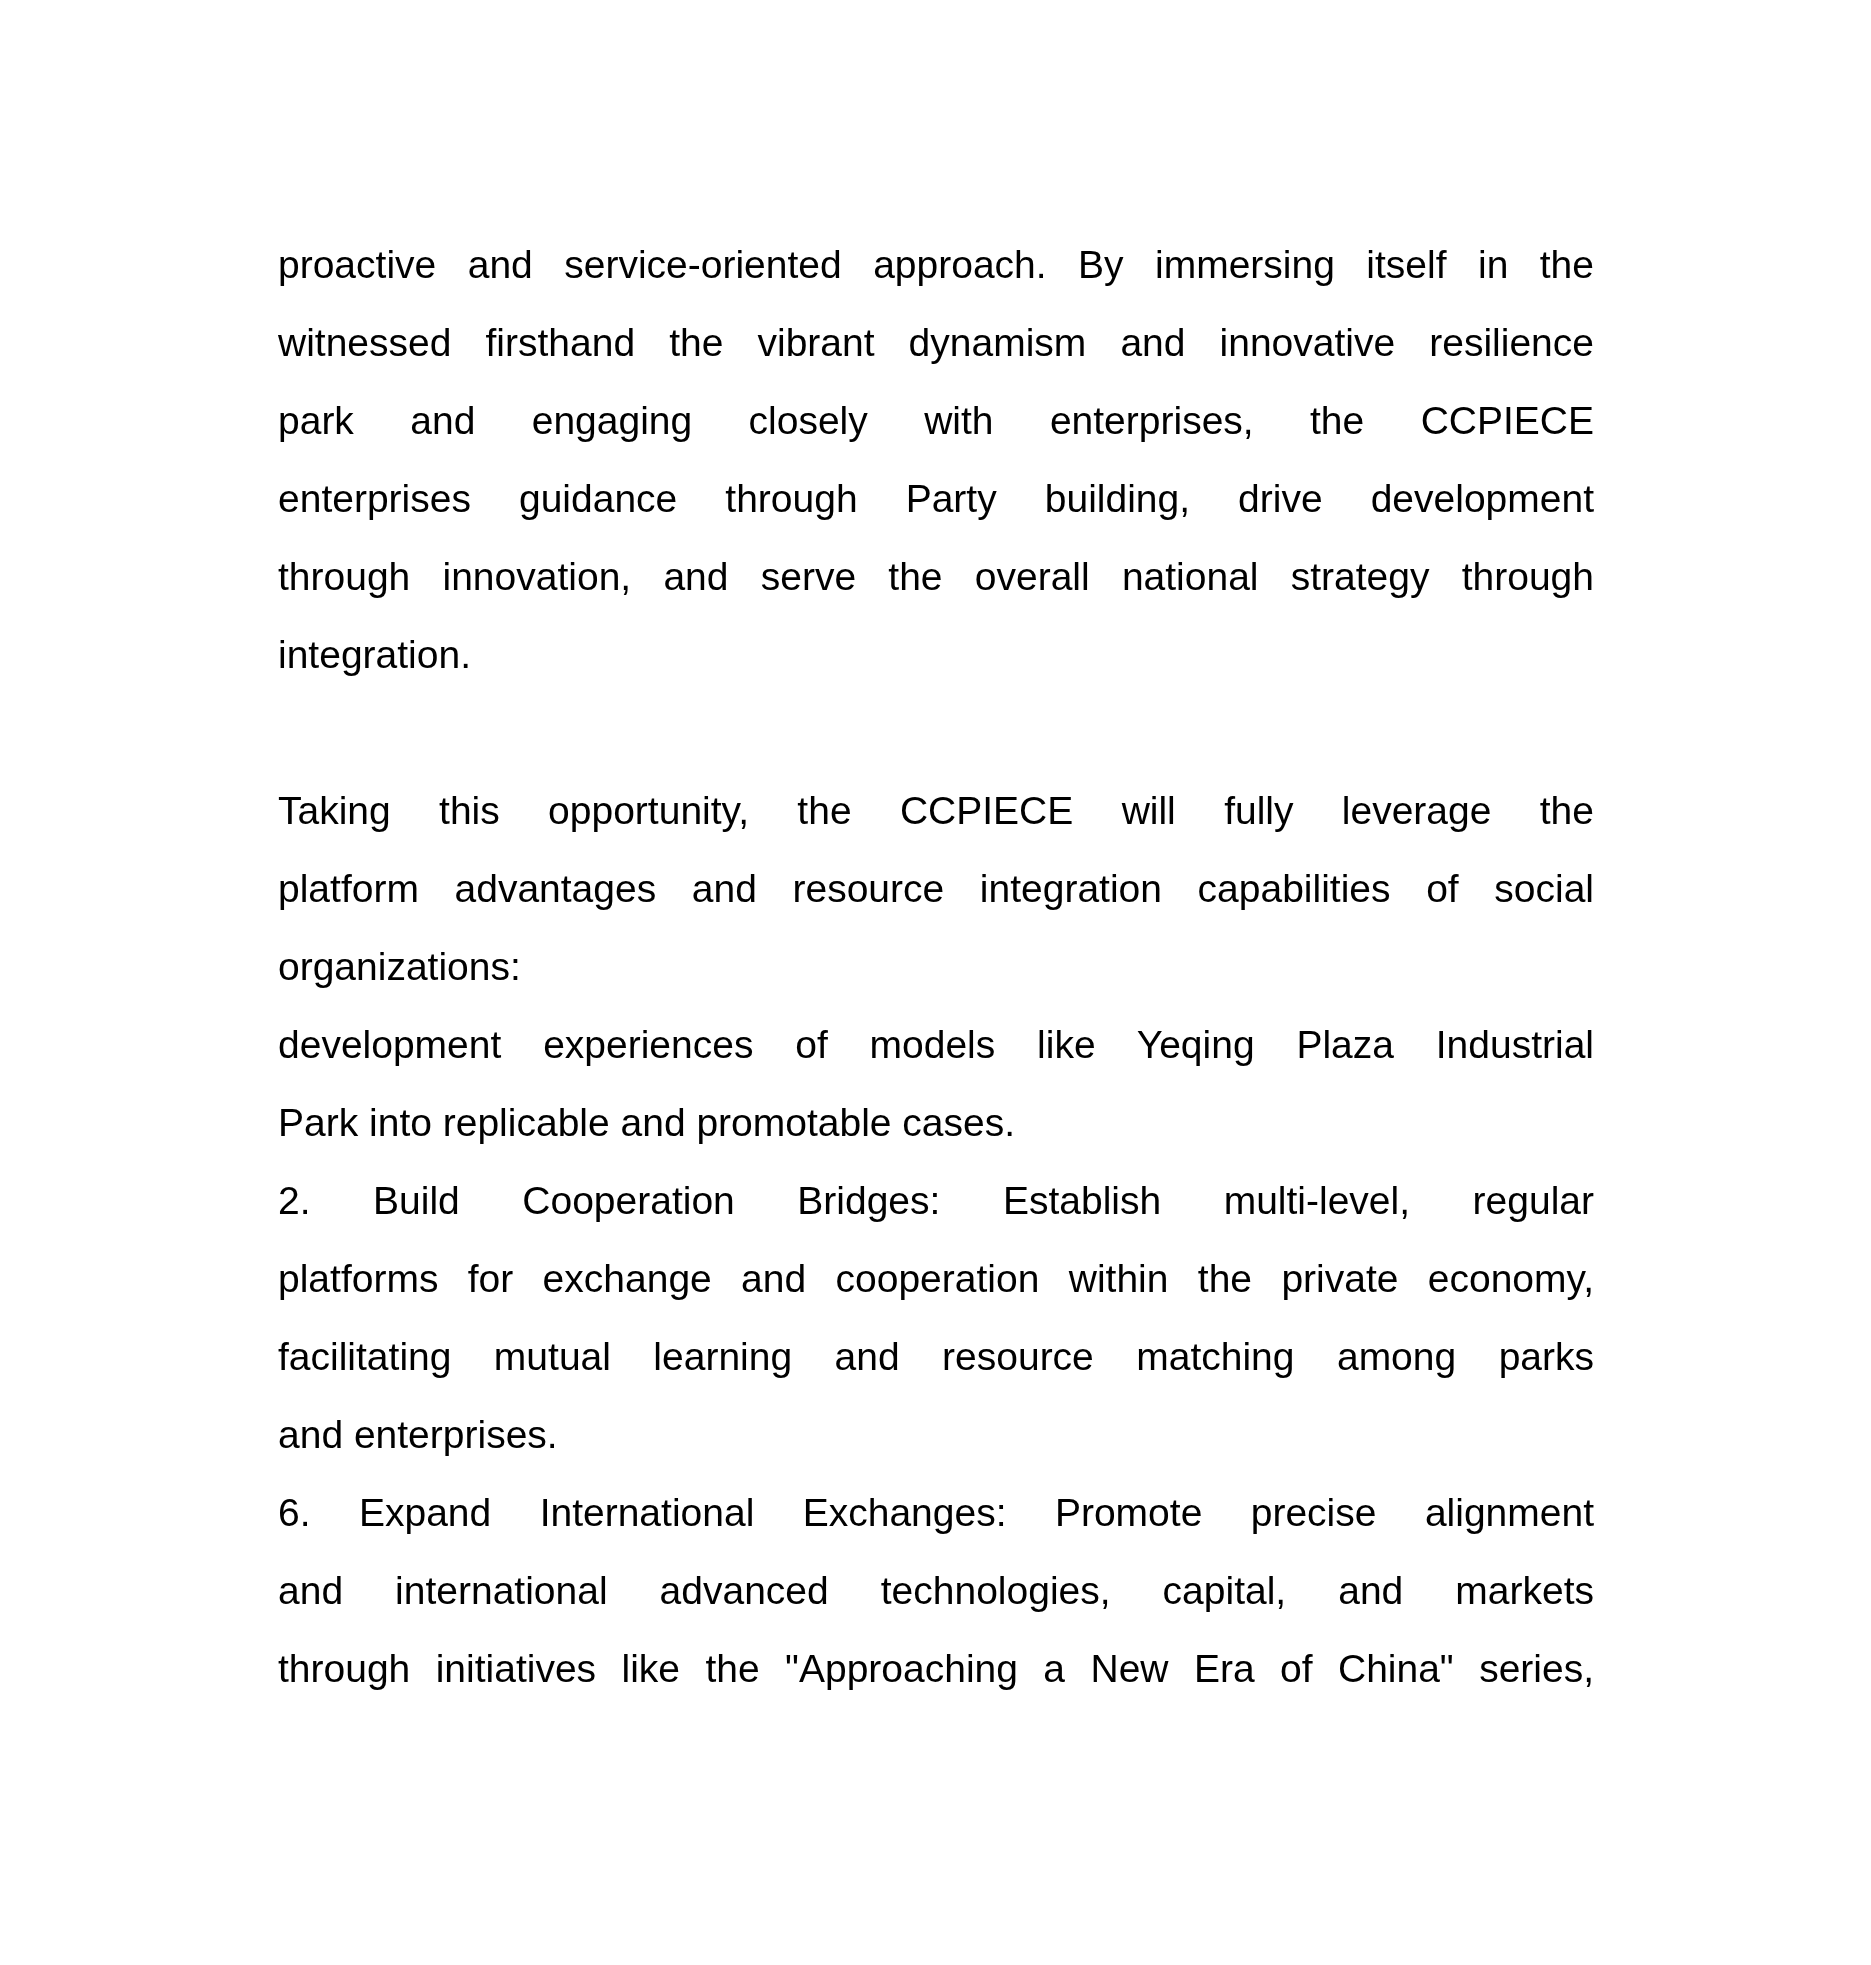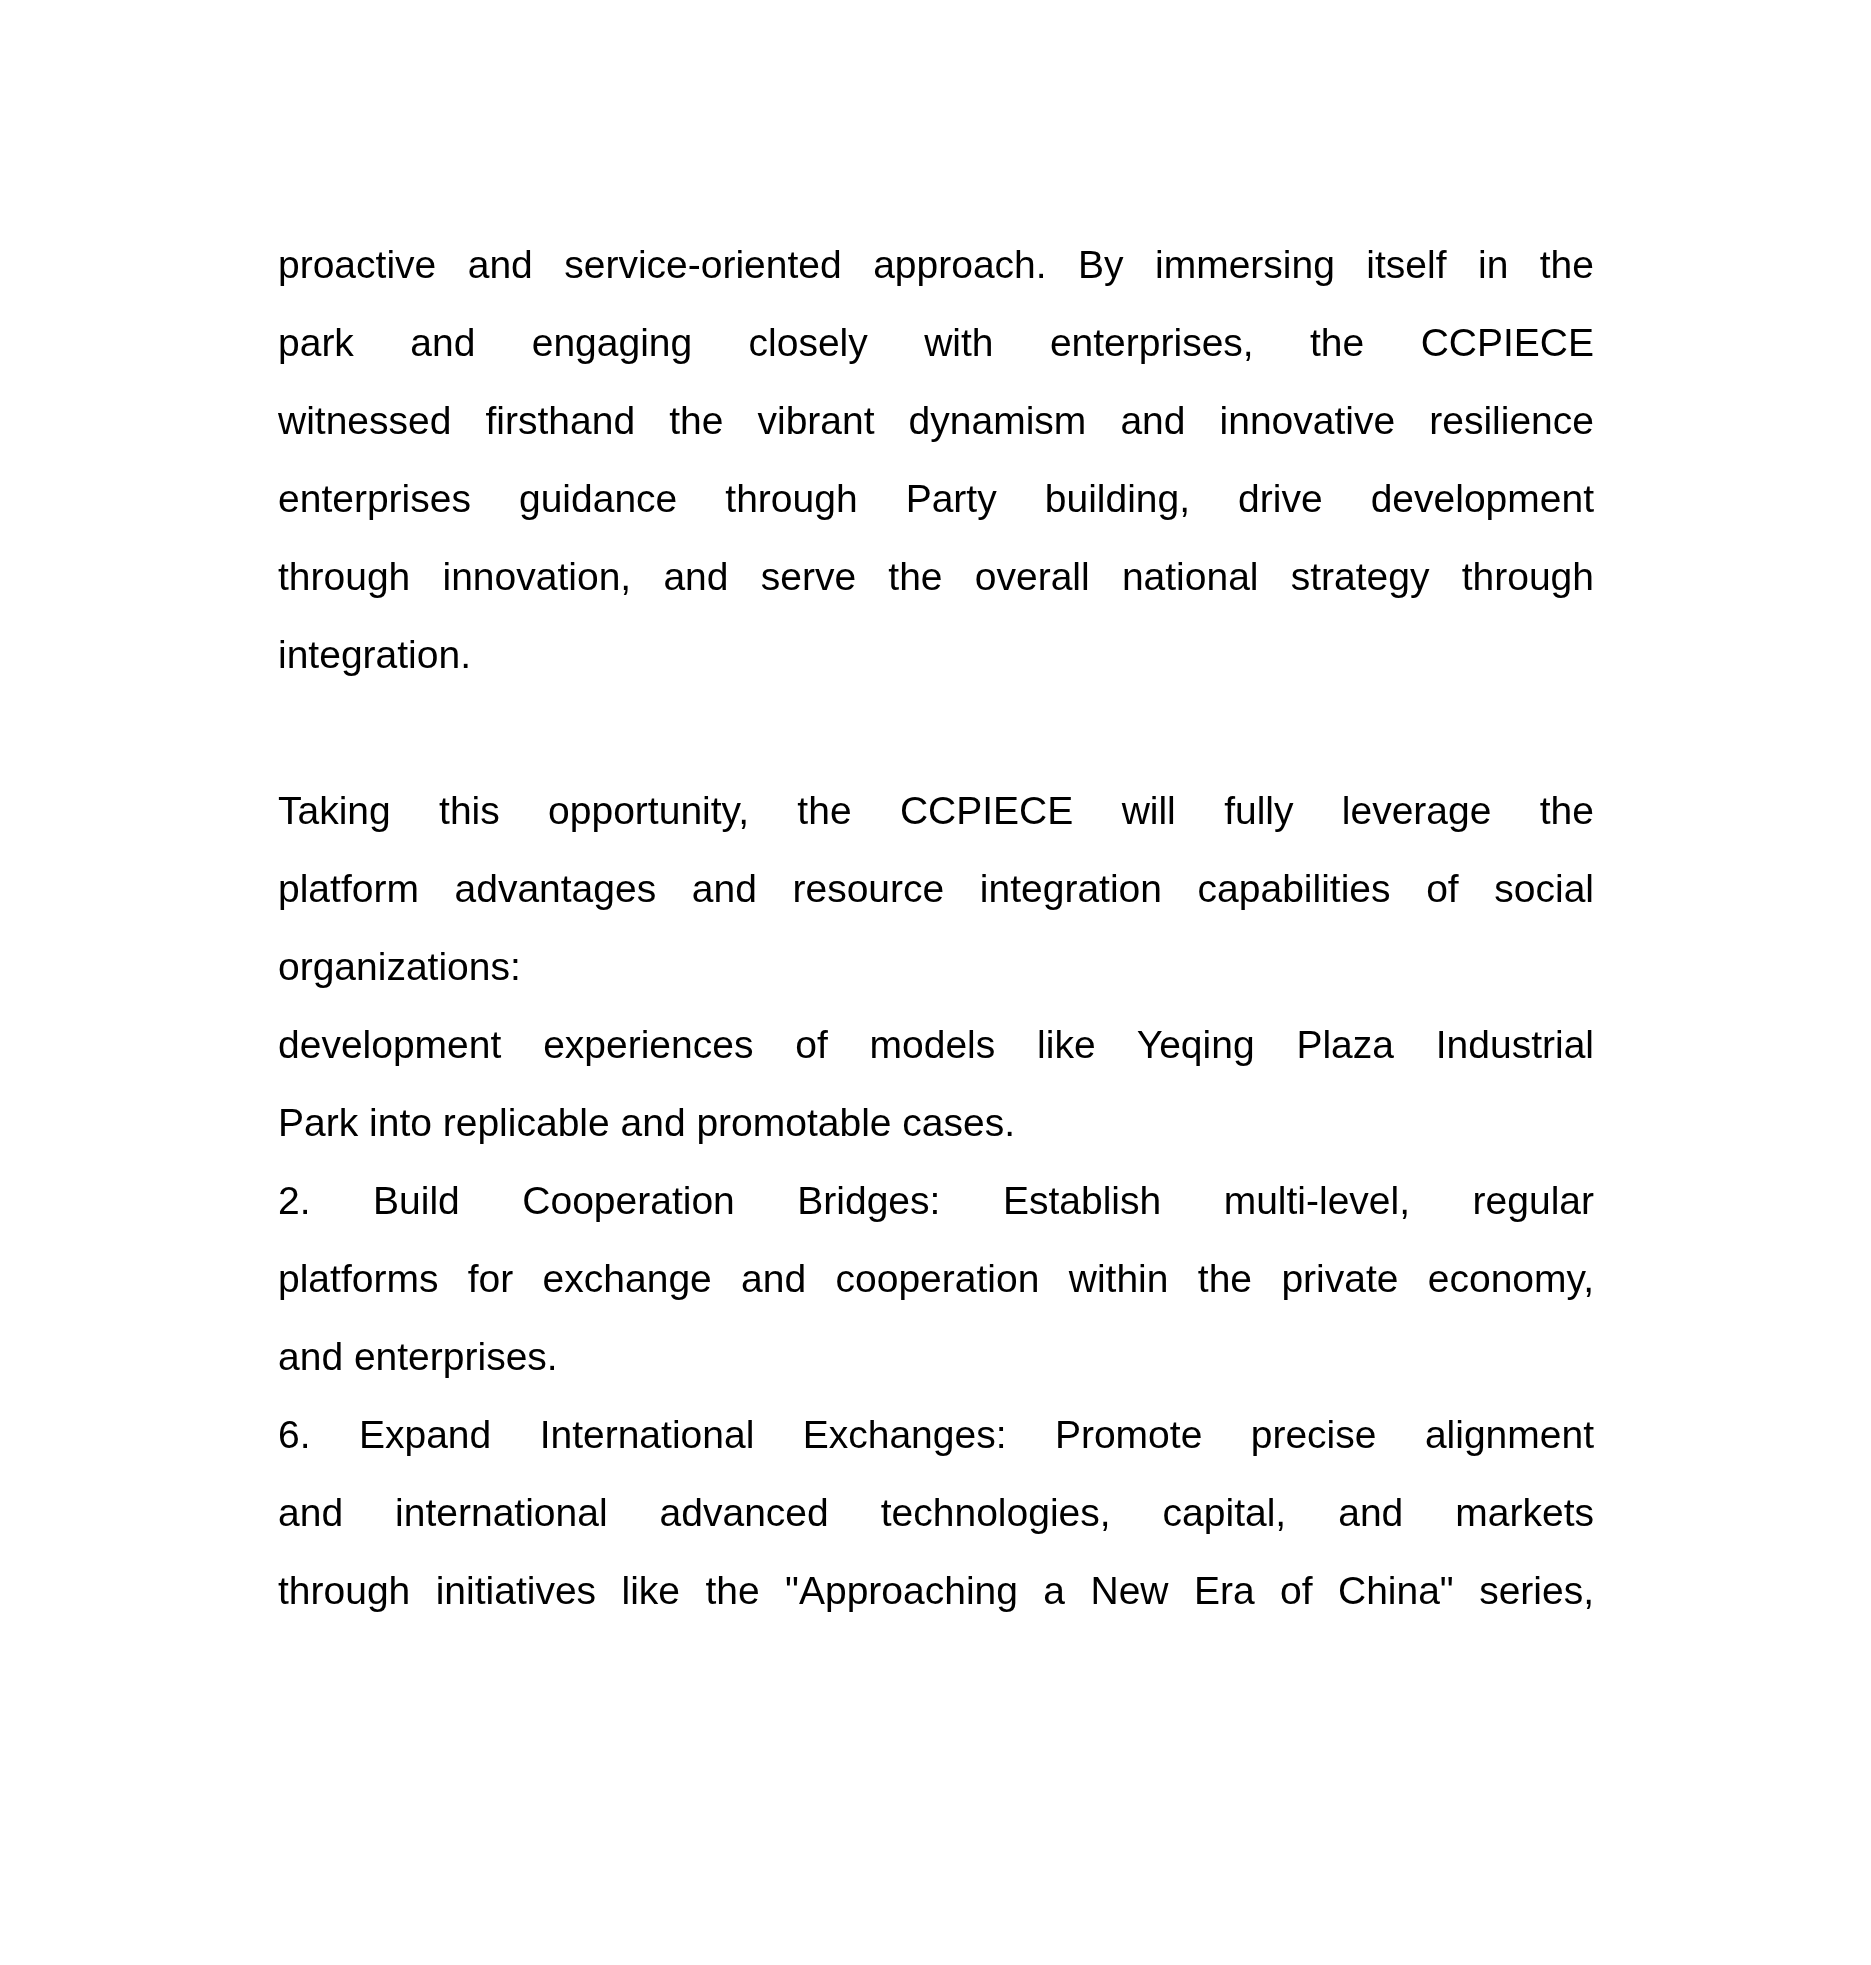--- a/index.html
+++ b/index.html
@@ -34,32 +34,33 @@
   .blank-line {
     height: 78px;
   }
 </style>
 </head>
 <body>
 
 <div class="page">
   <div class="doc-body" id="doc-body">
       <div class="doc-line">proactive and service-oriented approach. By immersing itself in the</div>
+      <div class="doc-line">witnessed firsthand the vibrant dynamism and innovative resilience</div>
       <div class="doc-line">park and engaging closely with enterprises, the CCPIECE</div>
-      <div class="doc-line">witnessed firsthand the vibrant dynamism and innovative resilience</div>
       <div class="doc-line">enterprises guidance through Party building, drive development</div>
       <div class="doc-line">through innovation, and serve the overall national strategy through</div>
       <div class="doc-line para-end">integration.</div>
       <div class="blank-line"></div>
       <div class="doc-line">Taking this opportunity, the CCPIECE will fully leverage the</div>
       <div class="doc-line">platform advantages and resource integration capabilities of social</div>
       <div class="doc-line para-end">organizations:</div>
       <div class="doc-line">development experiences of models like Yeqing Plaza Industrial</div>
       <div class="doc-line para-end">Park into replicable and promotable cases.</div>
       <div class="doc-line">2. Build Cooperation Bridges: Establish multi-level, regular</div>
       <div class="doc-line">platforms for exchange and cooperation within the private economy,</div>
+      <div class="doc-line">facilitating mutual learning and resource matching among parks</div>
       <div class="doc-line para-end">and enterprises.</div>
       <div class="doc-line">6. Expand International Exchanges: Promote precise alignment</div>
       <div class="doc-line">and international advanced technologies, capital, and markets</div>
       <div class="doc-line">through initiatives like the "Approaching a New Era of China" series,</div>
     </div>
 </div>
 
 
 </body></html>

